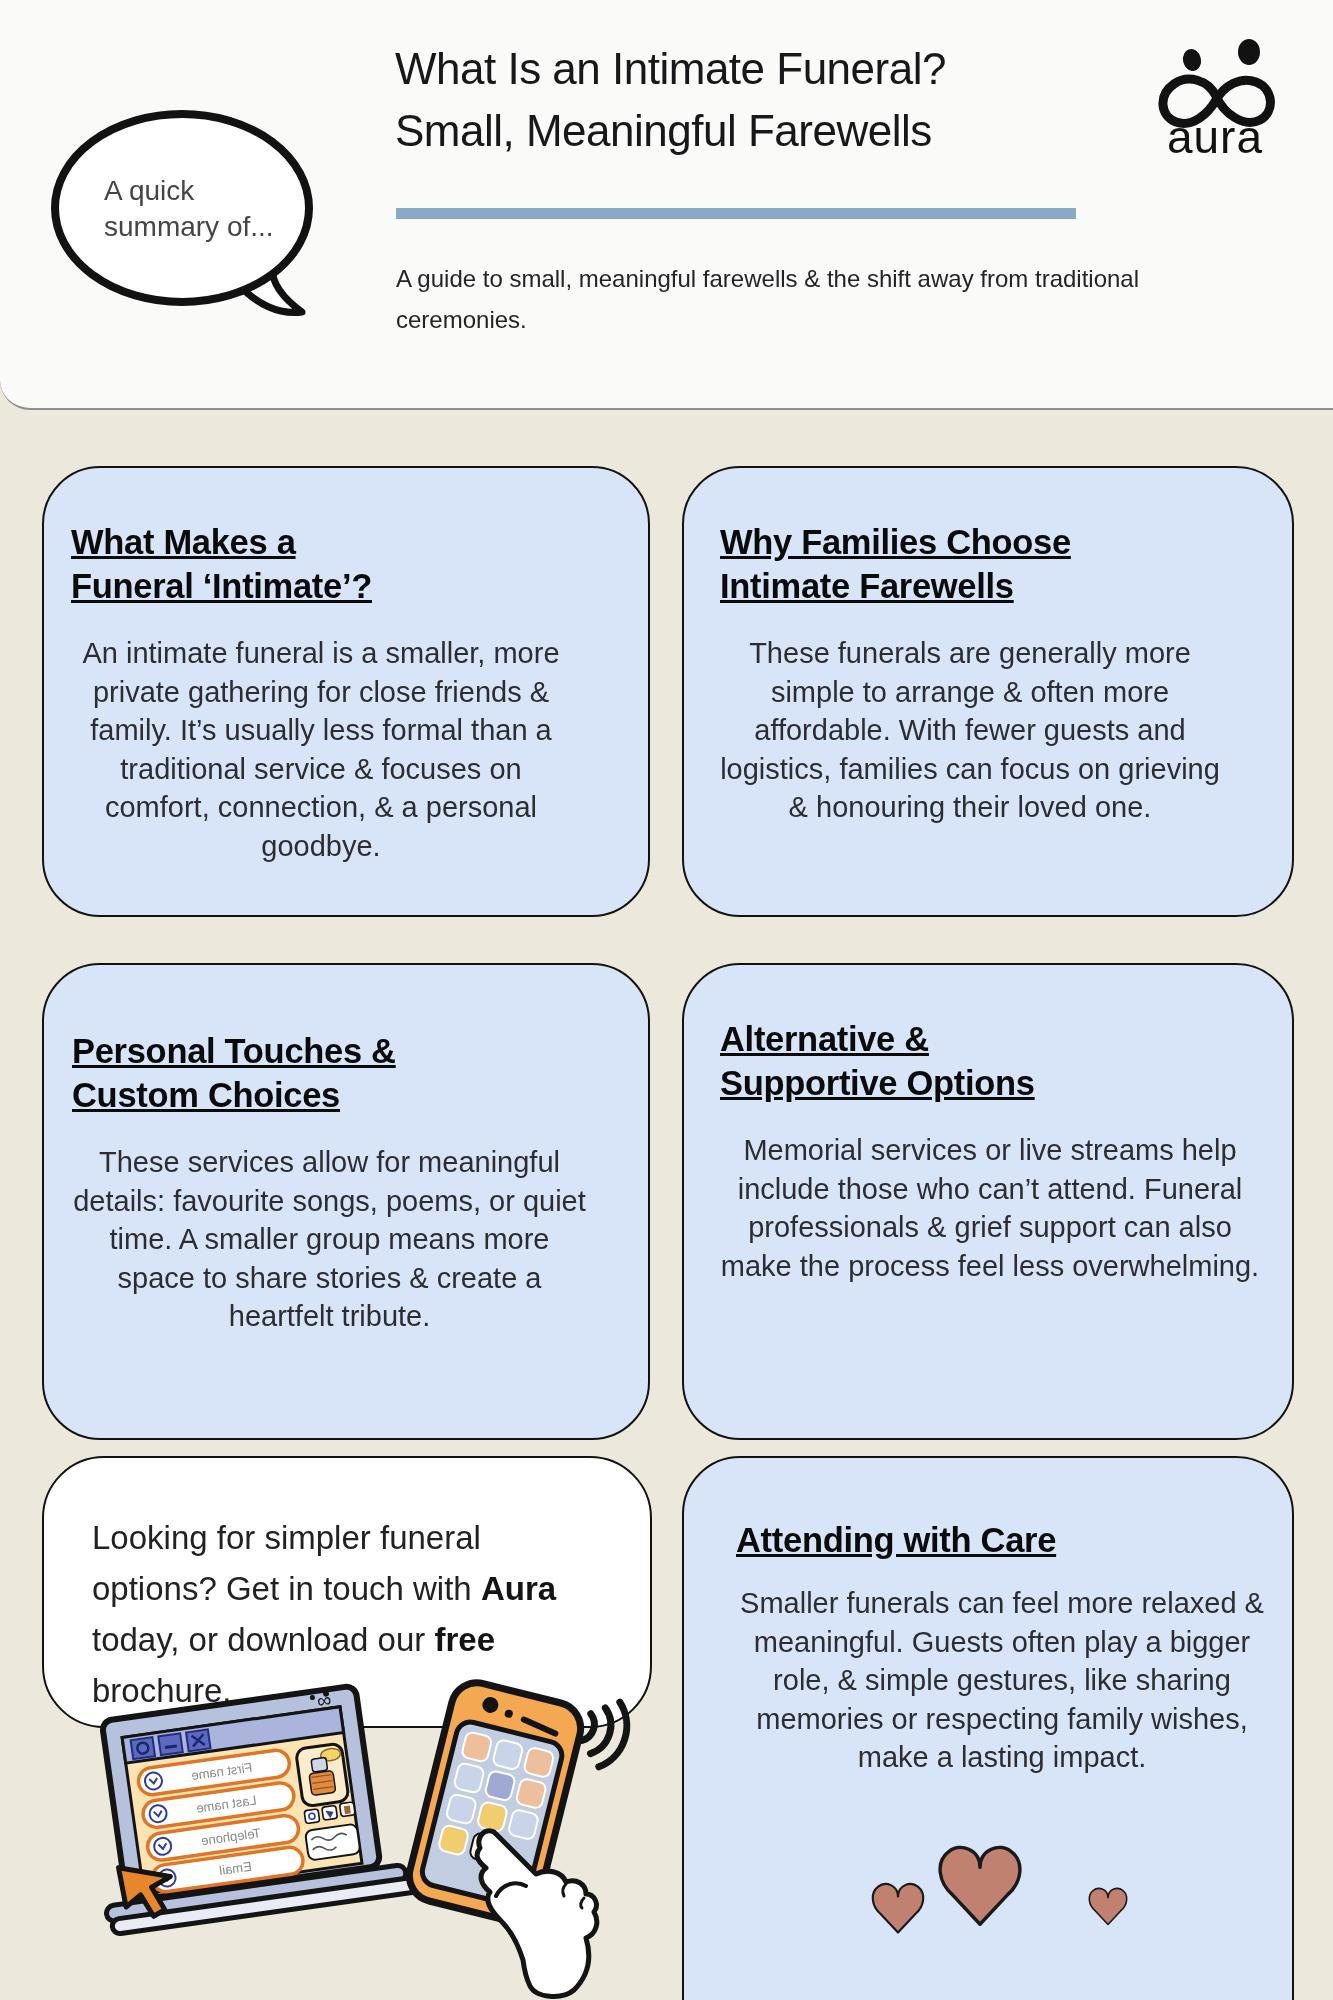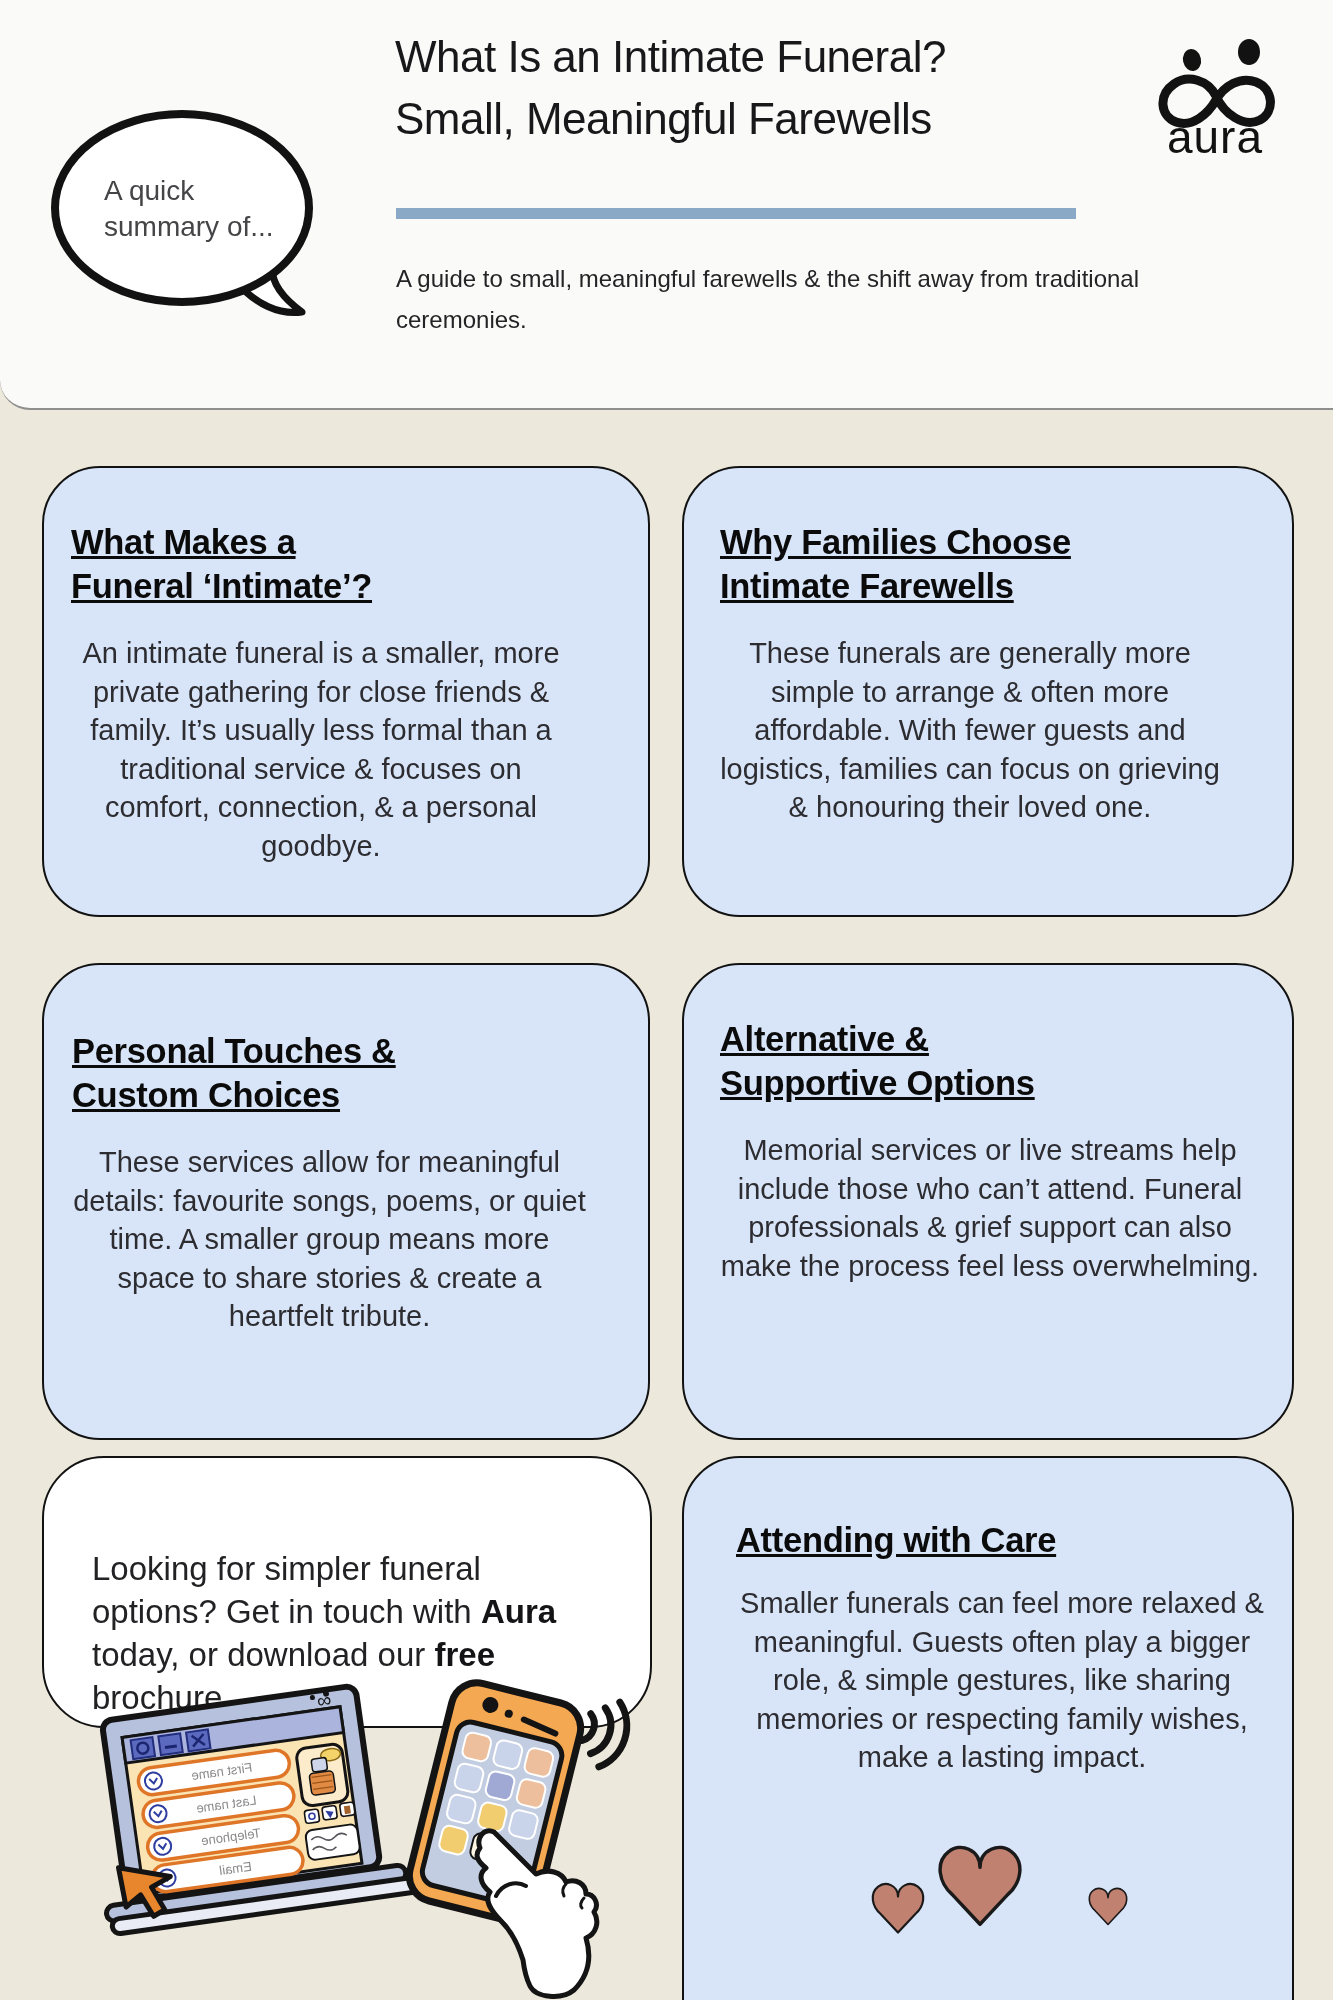--- a/index.html
+++ b/index.html
@@ -1,41 +1,41 @@
 <!DOCTYPE html>
 <html><head>
 <meta charset="utf-8">
 <style>
   html,body{margin:0;padding:0;}
   body{width:1333px;height:2000px;position:relative;font-family:"Liberation Sans","DejaVu Sans",sans-serif;background:#ece8db;overflow:hidden;}
   .page{position:absolute;inset:0;background:#ece8db;}
   
   .header{position:absolute;left:0;top:0;width:1333px;height:408px;background:#fafaf9;border-bottom:2px solid #8f8f8d;border-radius:0 0 0 30px;}
-  .title{position:absolute;left:395px;top:26px;font-size:44px;line-height:62px;color:#18181a;letter-spacing:-0.5px;white-space:pre-line;}
+  .title{position:absolute;left:395px;top:38px;font-size:44px;line-height:62px;color:#18181a;letter-spacing:-0.5px;white-space:pre-line;}
   .divider{position:absolute;left:396px;top:208px;width:680px;height:11px;}
   .subtitle{position:absolute;left:396px;top:258px;width:840px;font-size:24px;line-height:41px;color:#242427;}
   .bubble-svg{position:absolute;left:40px;top:100px;}
   .bubble-text{font-size:28px;fill:#454548;font-family:"Liberation Sans","DejaVu Sans",sans-serif;}
   .logo{position:absolute;left:1128px;top:36px;}
   
   .card{position:absolute;box-sizing:border-box;background:#d8e5f9;border:2.5px solid #121212;border-radius:58px;}
   .card.white{background:#ffffff;border-radius:62px;}
   .card h2{margin:0;font-size:34.5px;line-height:44px;font-weight:700;color:#0b0b0c;letter-spacing:-0.3px;white-space:pre-line;text-decoration:underline;}
   .card p{margin:26px 0 0 0;font-size:29px;line-height:38.5px;color:#2d2d31;text-align:center;}
   .c1{left:42px;top:466px;width:608px;height:451px;padding:52px 30px 0 27px;}
   .c2{left:682px;top:466px;width:612px;height:451px;padding:52px 20px 0 36px;}
   .c3{left:42px;top:963px;width:608px;height:477px;padding:64px 30px 12px 28px;}
   .c4{left:682px;top:963px;width:612px;height:477px;padding:52px 26px 0 36px;}
   .c6{left:682px;top:1456px;width:612px;height:668px;padding:60px 24px 0 52px;}
   .c6 p{margin-top:22px;}
   .c1 p,.c2 p{max-width:500px;}
   .c3 p{max-width:515px;}
   .c4 p,.c6 p{max-width:540px;}
   .cta{left:42px;top:1456px;width:610px;height:272px;padding:54px 40px 0 48px;}
-  .cta .rich{font-size:33px;line-height:43px;color:#222225;margin-top:35px;}
+  .cta .rich{font-size:33px;line-height:51px;color:#222225;}
   .cta .rich b{font-weight:700;color:#141416;}
   .hearts{position:absolute;left:165px;top:368px;}
   .illus{position:absolute;left:80px;top:1672px;pointer-events:none;}
   .mono-label{font-size:13px;fill:#8a8a8c;font-family:"Liberation Sans","DejaVu Sans",sans-serif;}
 </style>
 </head>
 <body>
 
 <div class="page">
 

